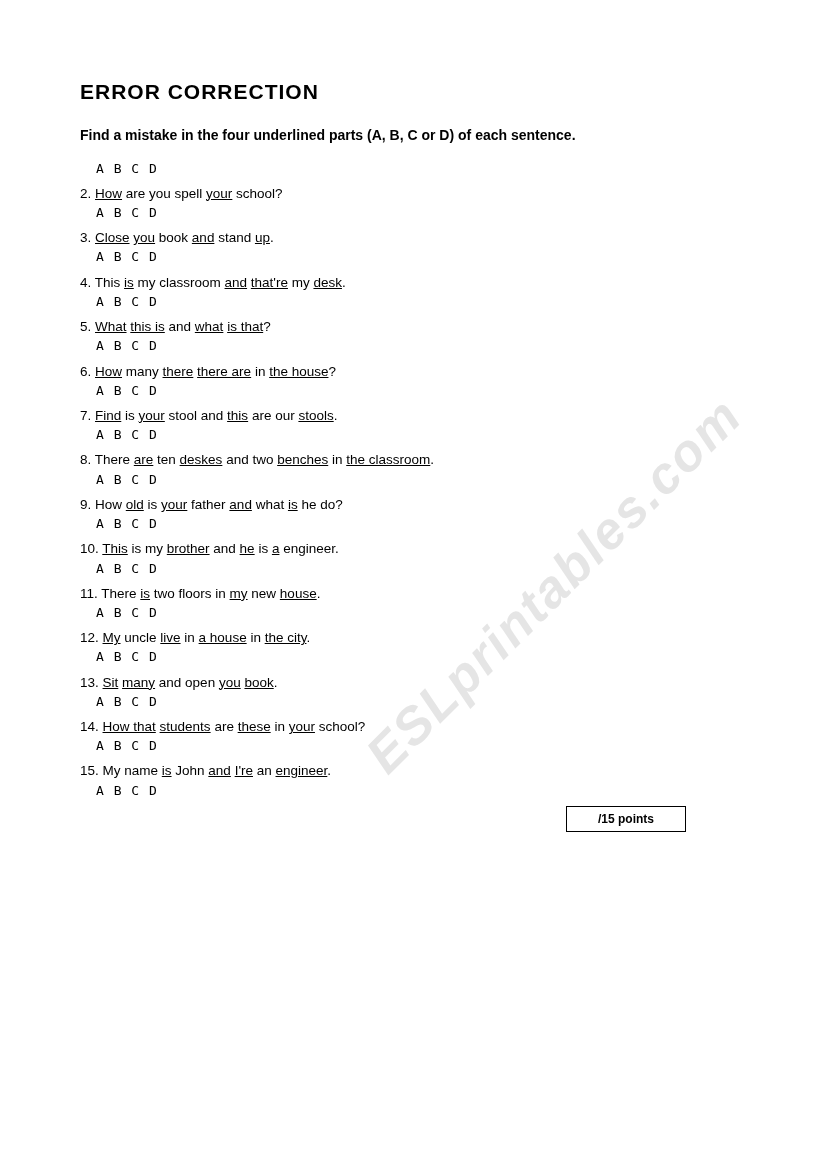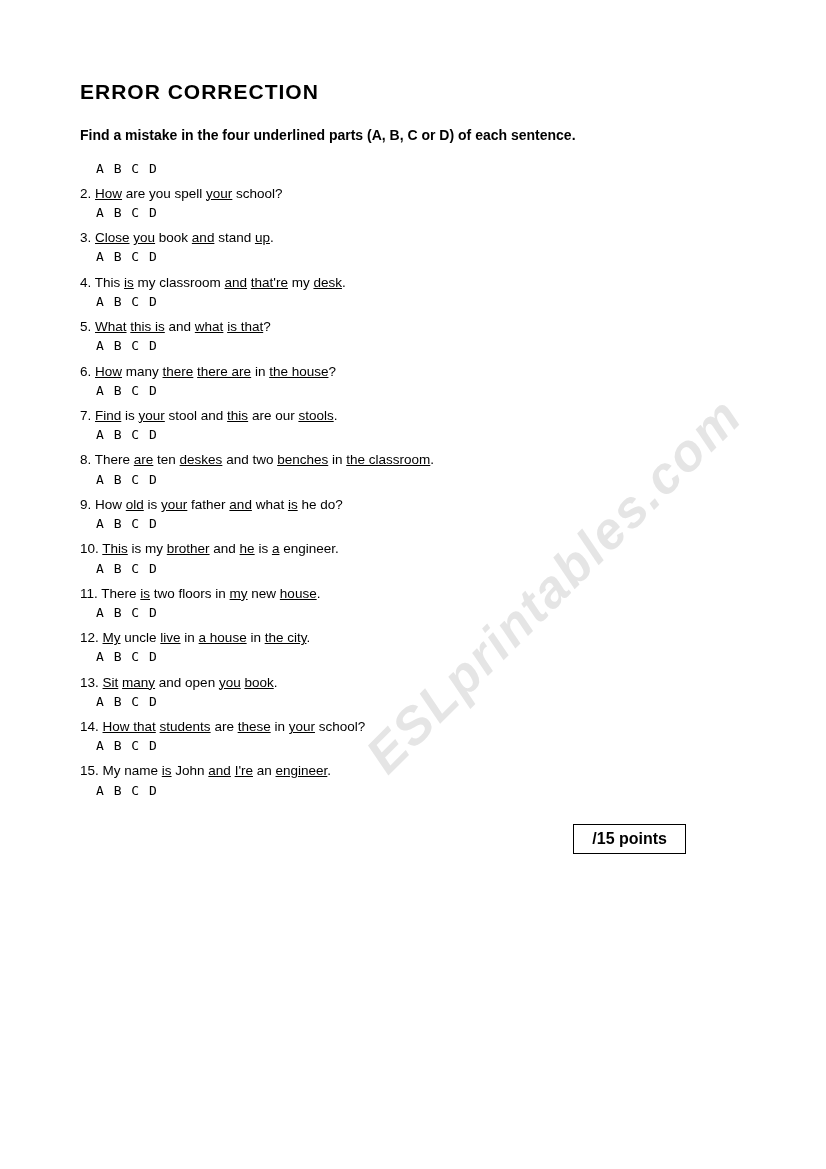--- a/index.html
+++ b/index.html
@@ -75,24 +75,23 @@
       line-height: 1.4;
     }
 
     .underline {
       text-decoration: underline;
     }
 
     .score-box {
       display: inline-block;
       border: 1.5px solid #000;
-      padding: 5px 18px;
-      font-size: 16px;
+      padding: 5px 31px;
+      font-size: 12px;
       font-weight: bold;
-      margin-top: 18px;
       float: right;
       margin-right: 60px;
     }
 
     .clearfix::after {
       content: '';
       display: table;
       clear: both;
     }
   </style>

